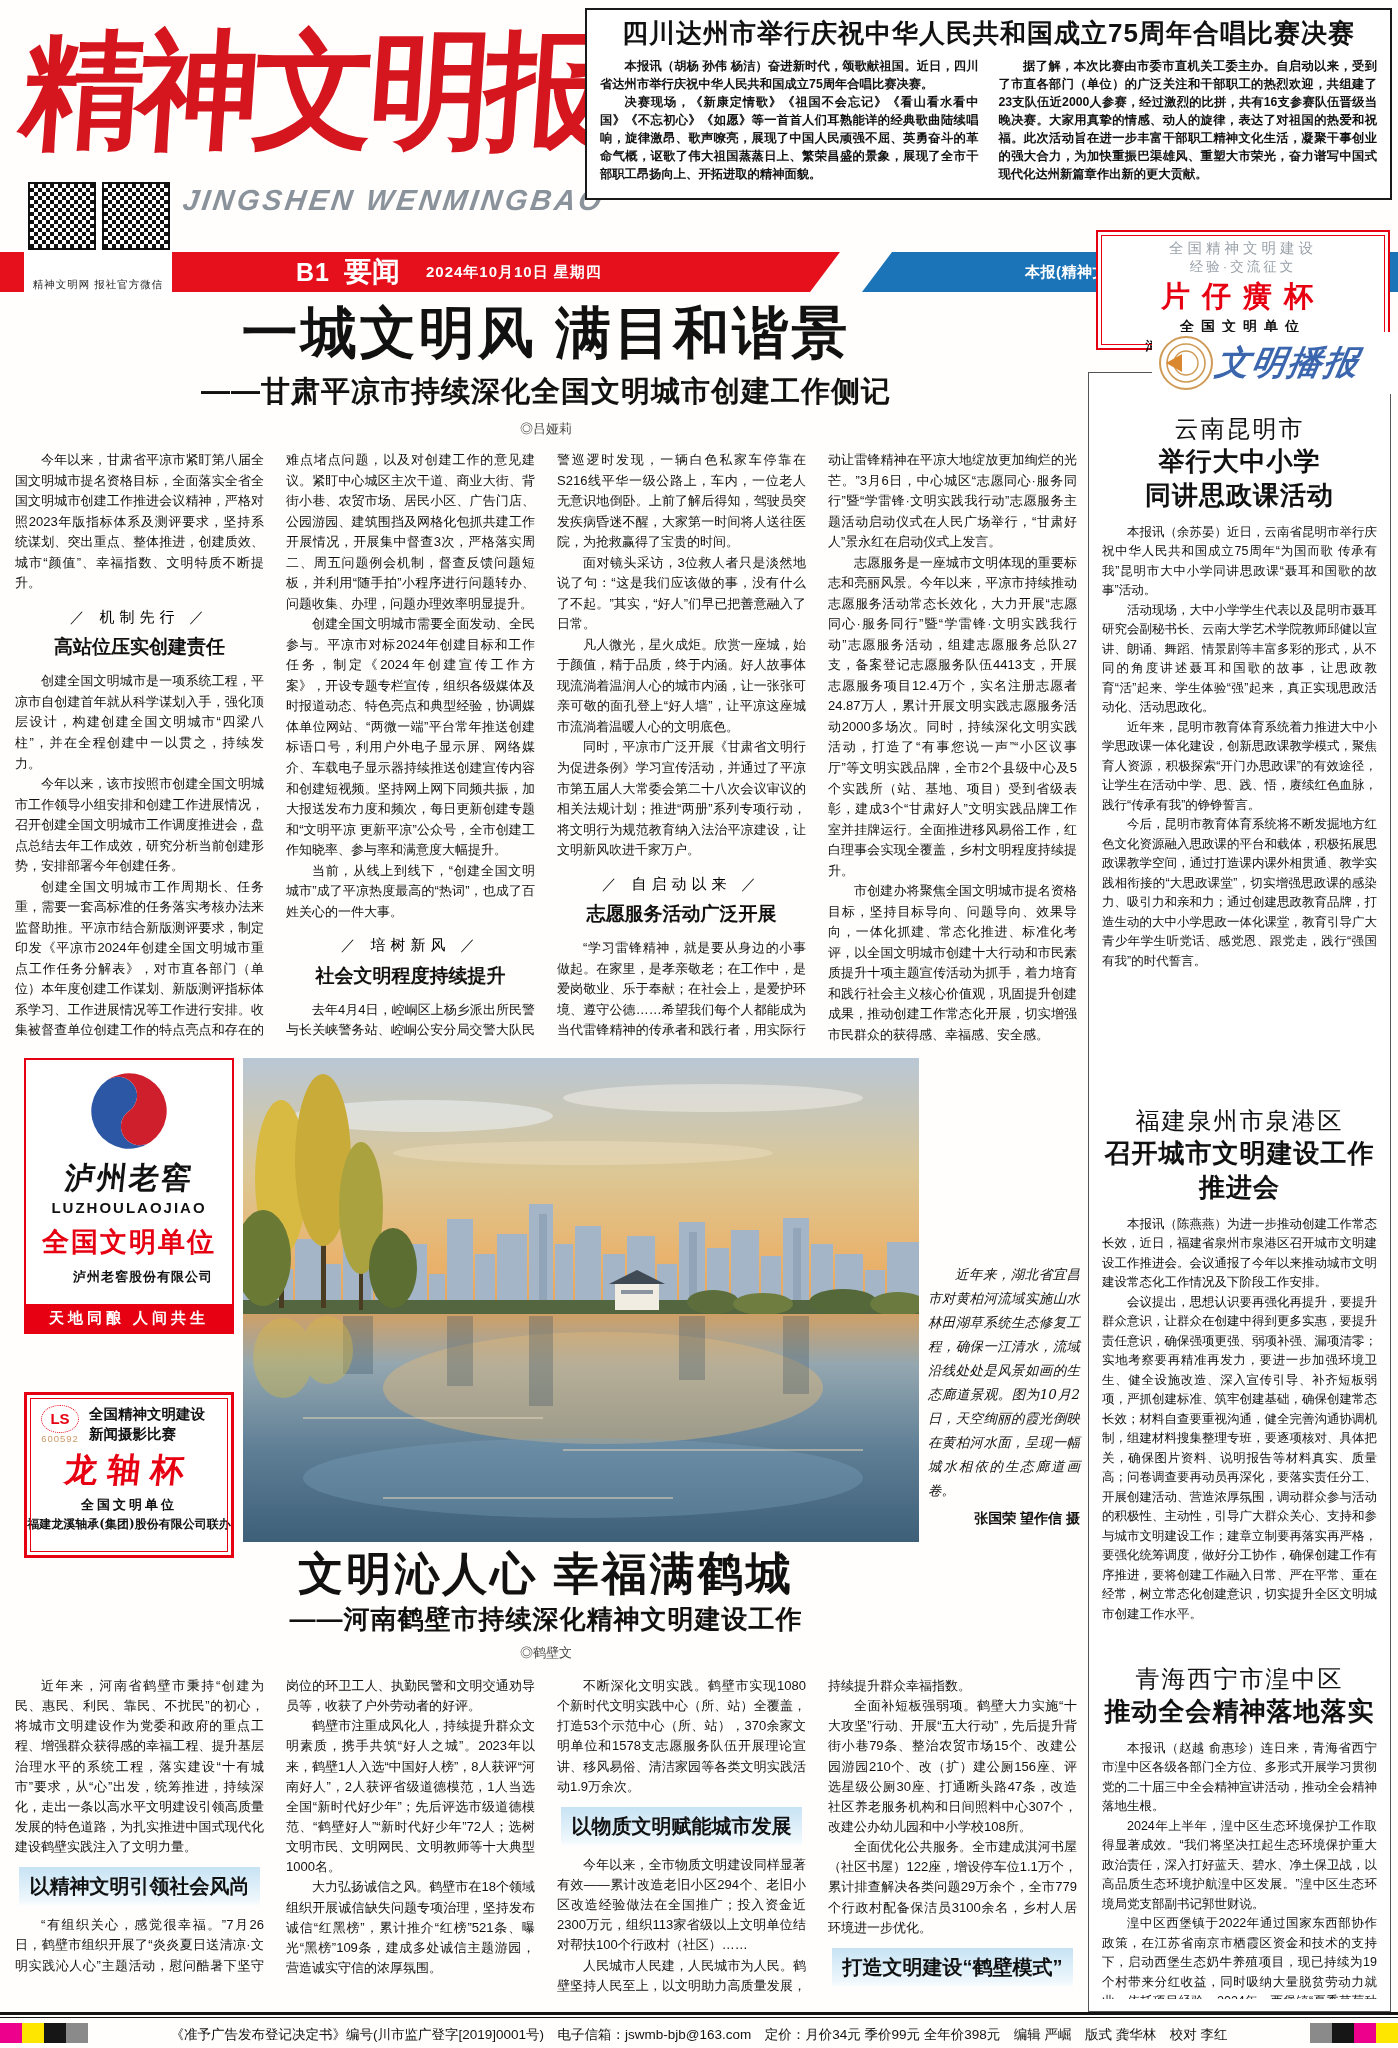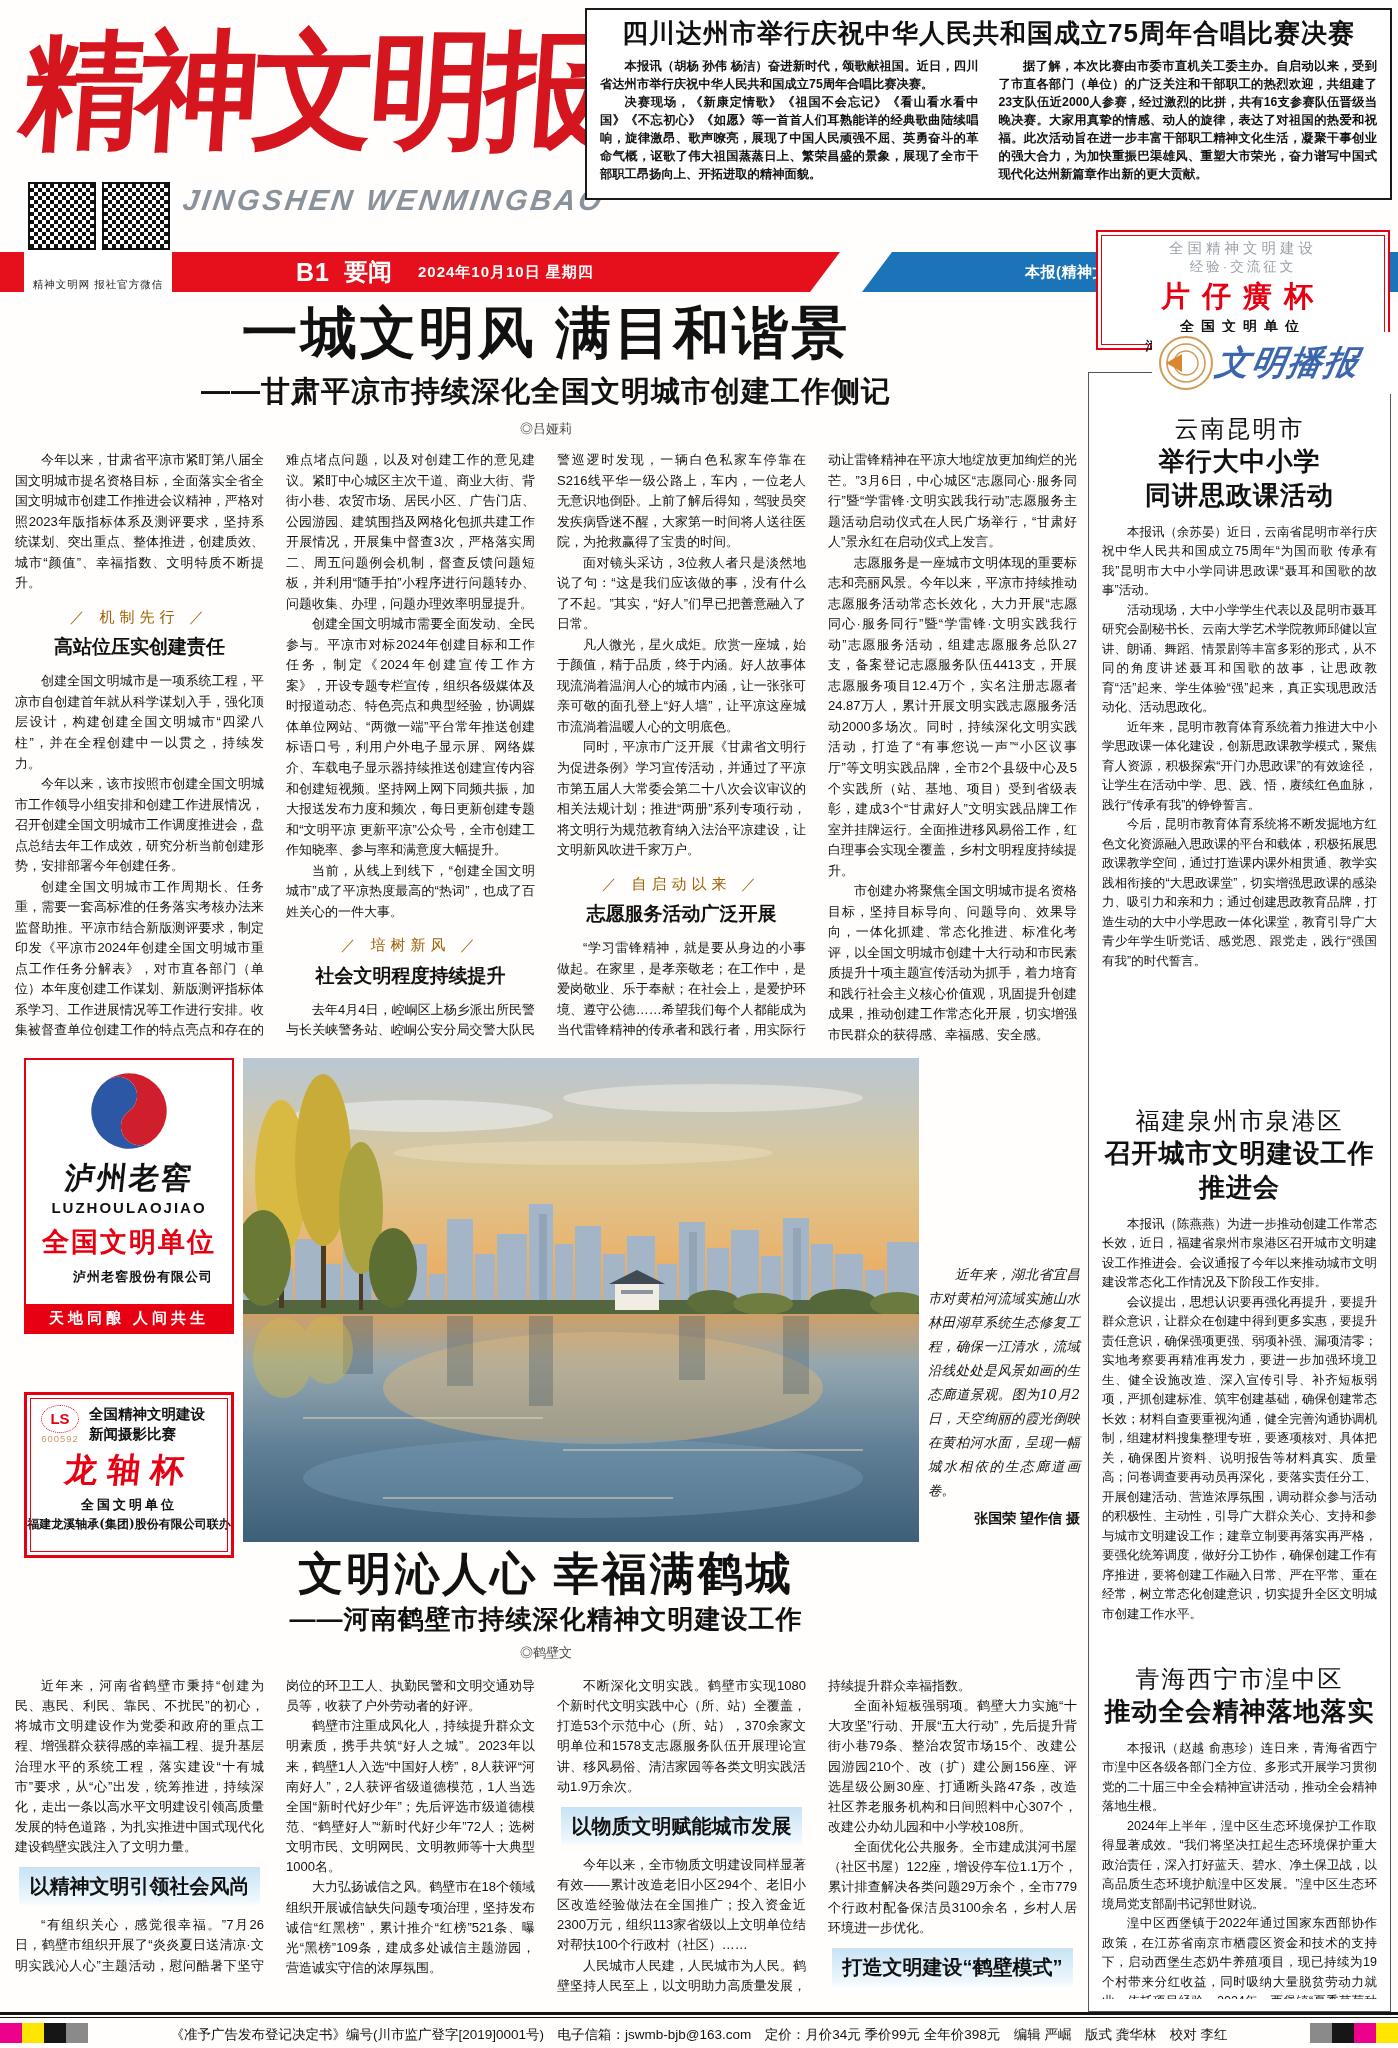--- a/index.html
+++ b/index.html
@@ -22,41 +22,41 @@
       box-sizing:border-box;padding:6px 13px 4px;overflow:hidden;background:#fff;}
   .top-box h1{margin:0 0 6px;font-size:26px;font-weight:900;text-align:center;letter-spacing:1px;}
   .top-cols{display:flex;gap:20px;}
   .top-col{flex:1;font-size:12.3px;line-height:1.47;text-align:justify;}
   .top-col p{margin:0;text-indent:2em;font-weight:bold;}
   
   .band-red{position:absolute;left:0;top:252px;width:840px;height:40px;background:#e60f1c;
       clip-path:polygon(0 0,100% 0,calc(100% - 30px) 100%,0 100%);
       display:flex;align-items:center;padding-left:296px;box-sizing:border-box;color:#fff;}
   .band-red .pg{font-size:25px;font-weight:900;letter-spacing:1px;}
-  .band-red .sec{font-size:24px;font-weight:900;margin-left:14px;}
+  .band-red .sec{font-size:28px;font-weight:900;margin-left:14px;}
   .band-red .date{font-size:15px;font-weight:bold;margin-left:26px;letter-spacing:1px;}
   .band-blue{position:absolute;left:862px;top:252px;width:536px;height:40px;background:#1b74b8;
       clip-path:polygon(30px 0,100% 0,100% 100%,0 100%);
       display:flex;align-items:center;justify-content:flex-end;padding-right:10px;box-sizing:border-box;}
   .band-blue span{color:#fff;font-size:15px;font-weight:bold;letter-spacing:.5px;}
   
   .hl1{position:absolute;left:15px;top:296px;width:1062px;text-align:center;font-size:56px;
       font-weight:900;letter-spacing:3px;white-space:nowrap;}
   .sub1{position:absolute;left:15px;top:372px;width:1062px;text-align:center;font-size:29px;
       font-weight:600;letter-spacing:1px;}
   .byline{position:absolute;width:1062px;left:15px;text-align:center;font-size:13px;color:#444;}
   .body-cols{position:absolute;left:15px;top:450px;width:1062px;height:598px;
       column-count:4;column-gap:22px;column-fill:auto;overflow:hidden;
       font-size:13px;line-height:1.58;text-align:justify;}
   .body-cols2{position:absolute;left:15px;top:1676px;width:1062px;height:336px;
       column-count:4;column-gap:22px;column-fill:auto;overflow:hidden;
       font-size:13px;line-height:1.55;text-align:justify;}
   .para{margin:0;text-indent:2em;}
   .kicker{font-family:"DejaVu Serif",serif;text-align:center;font-size:15px;letter-spacing:5px;
-      margin:12px 0 3px;color:#a16207;break-inside:avoid;}
+      margin:12px 0 3px;color:#000000;break-inside:avoid;}
   .sec-h{text-align:center;font-size:19px;font-weight:800;margin:0 0 9px;break-inside:avoid;}
   .sec-h2{text-align:center;font-size:20px;font-weight:800;margin:10px 4px 9px;padding:4px 0;
       background:linear-gradient(180deg,#c7e3f4 0%,#eef7fc 85%,#fdfefe 100%);break-inside:avoid;}
   
   .photo{position:absolute;left:243px;top:1058px;width:676px;height:484px;overflow:hidden;}
   .caption{position:absolute;left:928px;top:1262px;width:152px;font-family:"DejaVu Serif",serif;
       font-style:italic;font-size:13.5px;line-height:1.78;text-align:justify;}
   .caption .cred{font-style:normal;font-family:"Liberation Sans",sans-serif;font-weight:bold;
       text-align:right;text-indent:0;margin-top:4px;font-size:14px;}
   .caption p{margin:0;text-indent:2em;}

